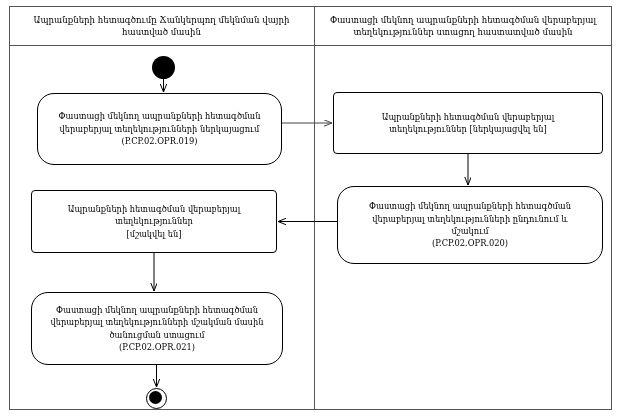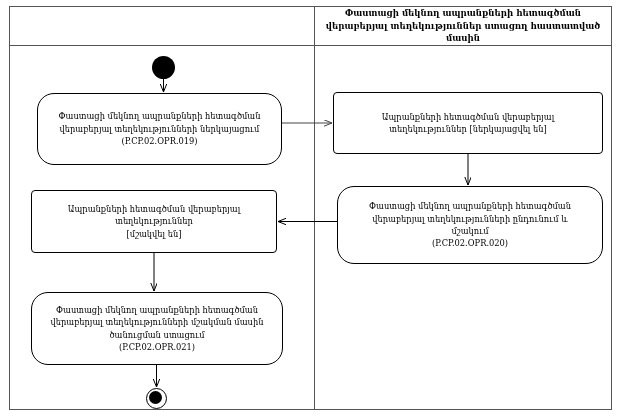--- a/index.html
+++ b/index.html
@@ -52,21 +52,21 @@
     display: flex;
     align-items: center;
     justify-content: center;
     text-align: center;
     font-size: 8.6px;
     line-height: 1.45;
     color: #000000;
     padding: 0 6px;
   }
   .lane-header-left  { left: 0px;   width: 305px; }
-  .lane-header-right { left: 305px; width: 298px; font-weight: bold; }
+  .lane-header-right { left: 305px; width: 298px; }
 
   
   .lane-divider {
     position: absolute;
     left: 314px;
     top: 6px;
     width: 1px;
     height: 404px;
     background: #555555;
   }
@@ -145,20 +145,24 @@
   }
 </style>
 </head>
 <body>
 
 <div id="diagram">
 
   <div class="frame"></div>
 
   <div class="lane-header-band">
+    <div class="lane-header lane-header-left">
+      <span class="txt">Ապրանքների հետագծումը Ճանկերպող  մեկնման վայրի
+հաստված մասին</span>
+    </div>
     <div class="lane-header lane-header-right">
       <span class="txt">Փաստացի մեկնող ապրանքների հետագծման վերաբերյալ
 տեղեկություններ ստացող հաստատված մասին</span>
     </div>
   </div>
 
   <div class="lane-divider"></div>
 
   <div class="initial-node"></div>
 

